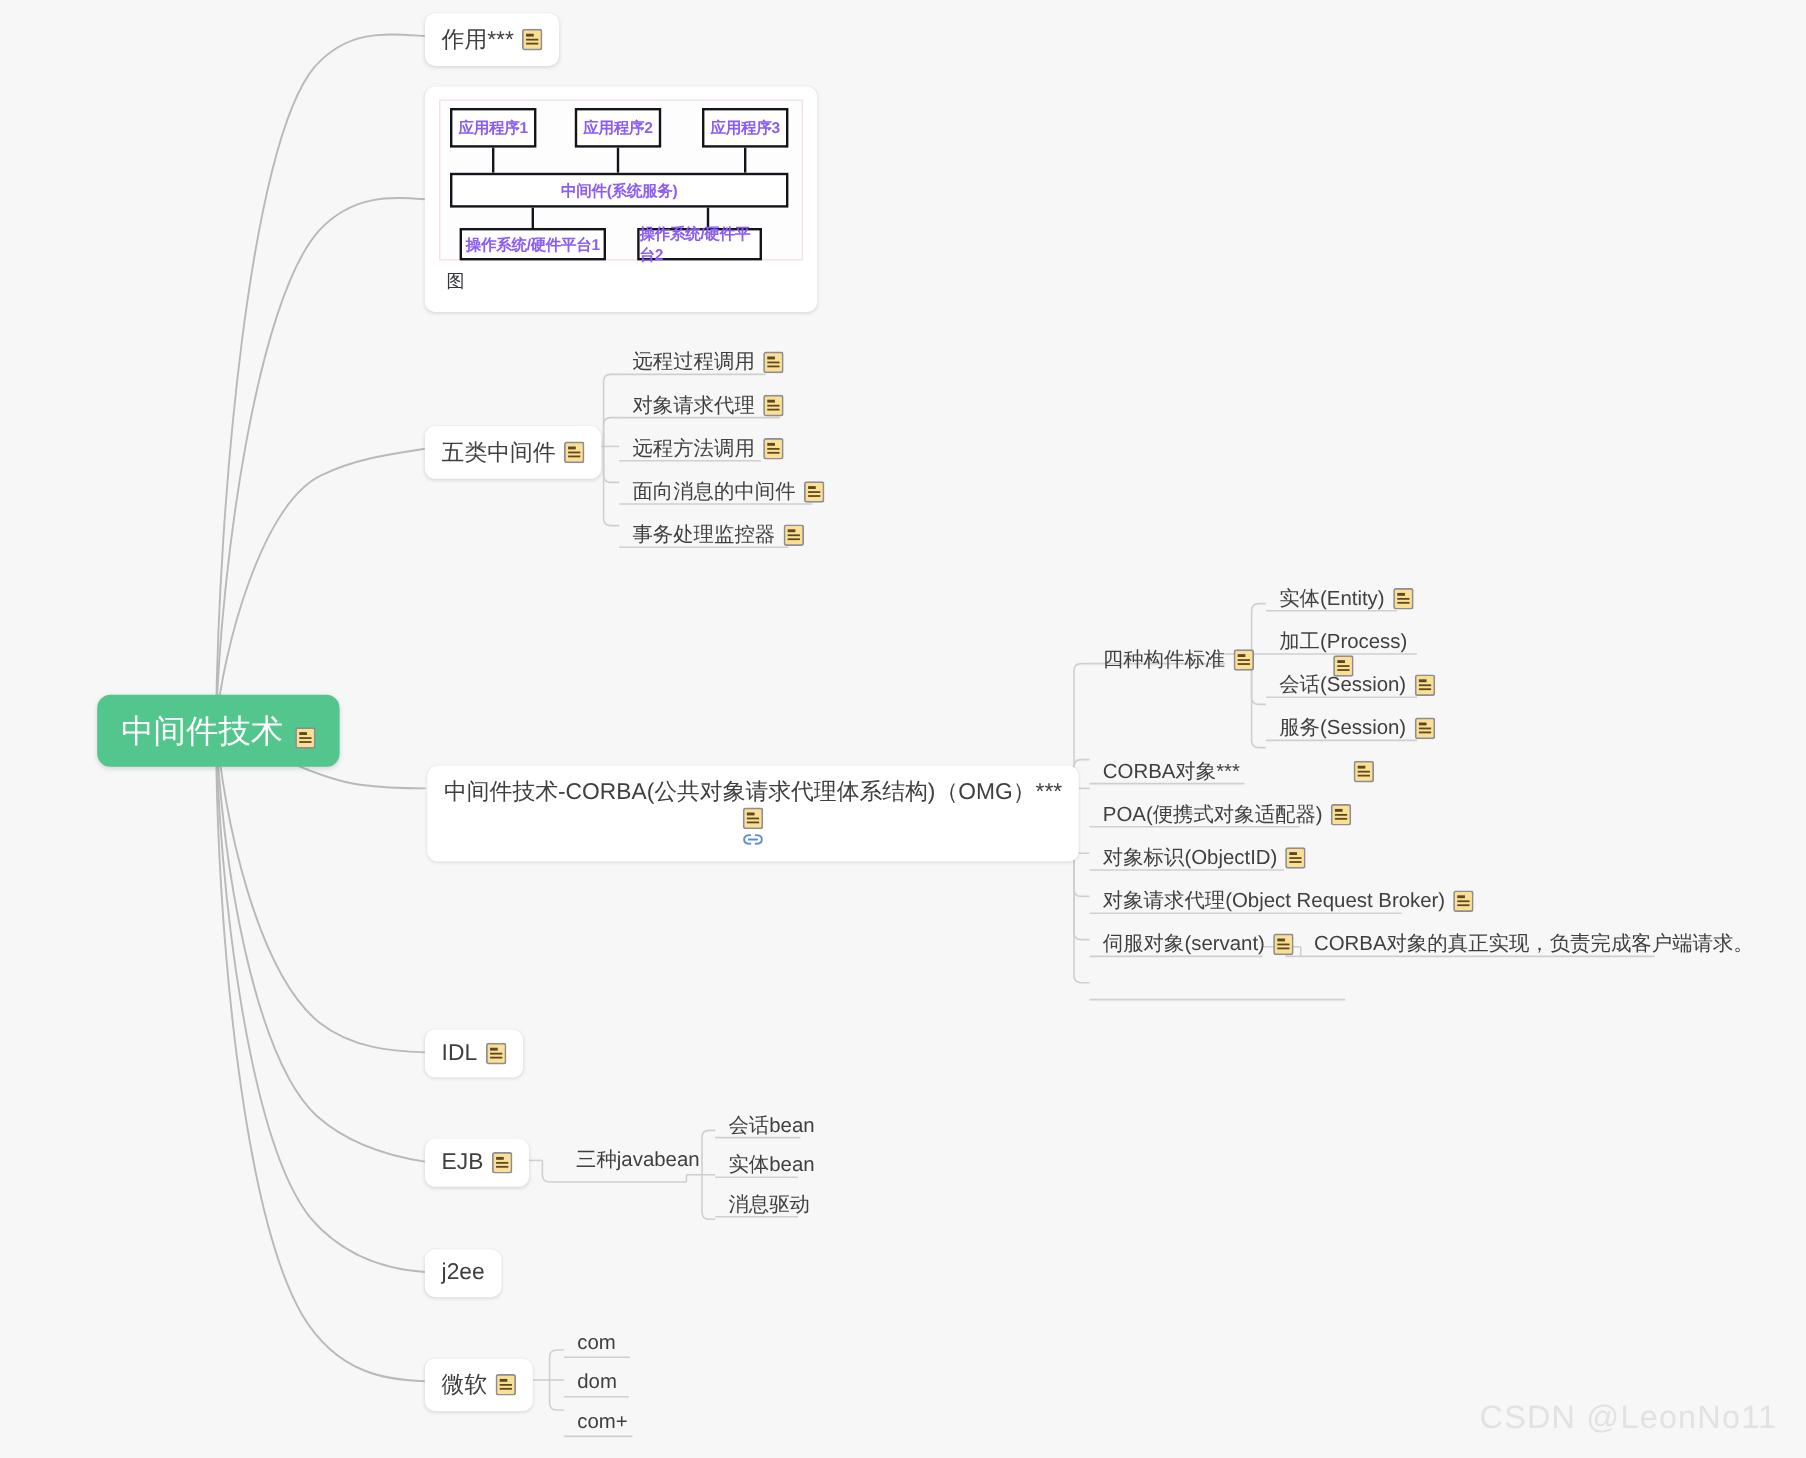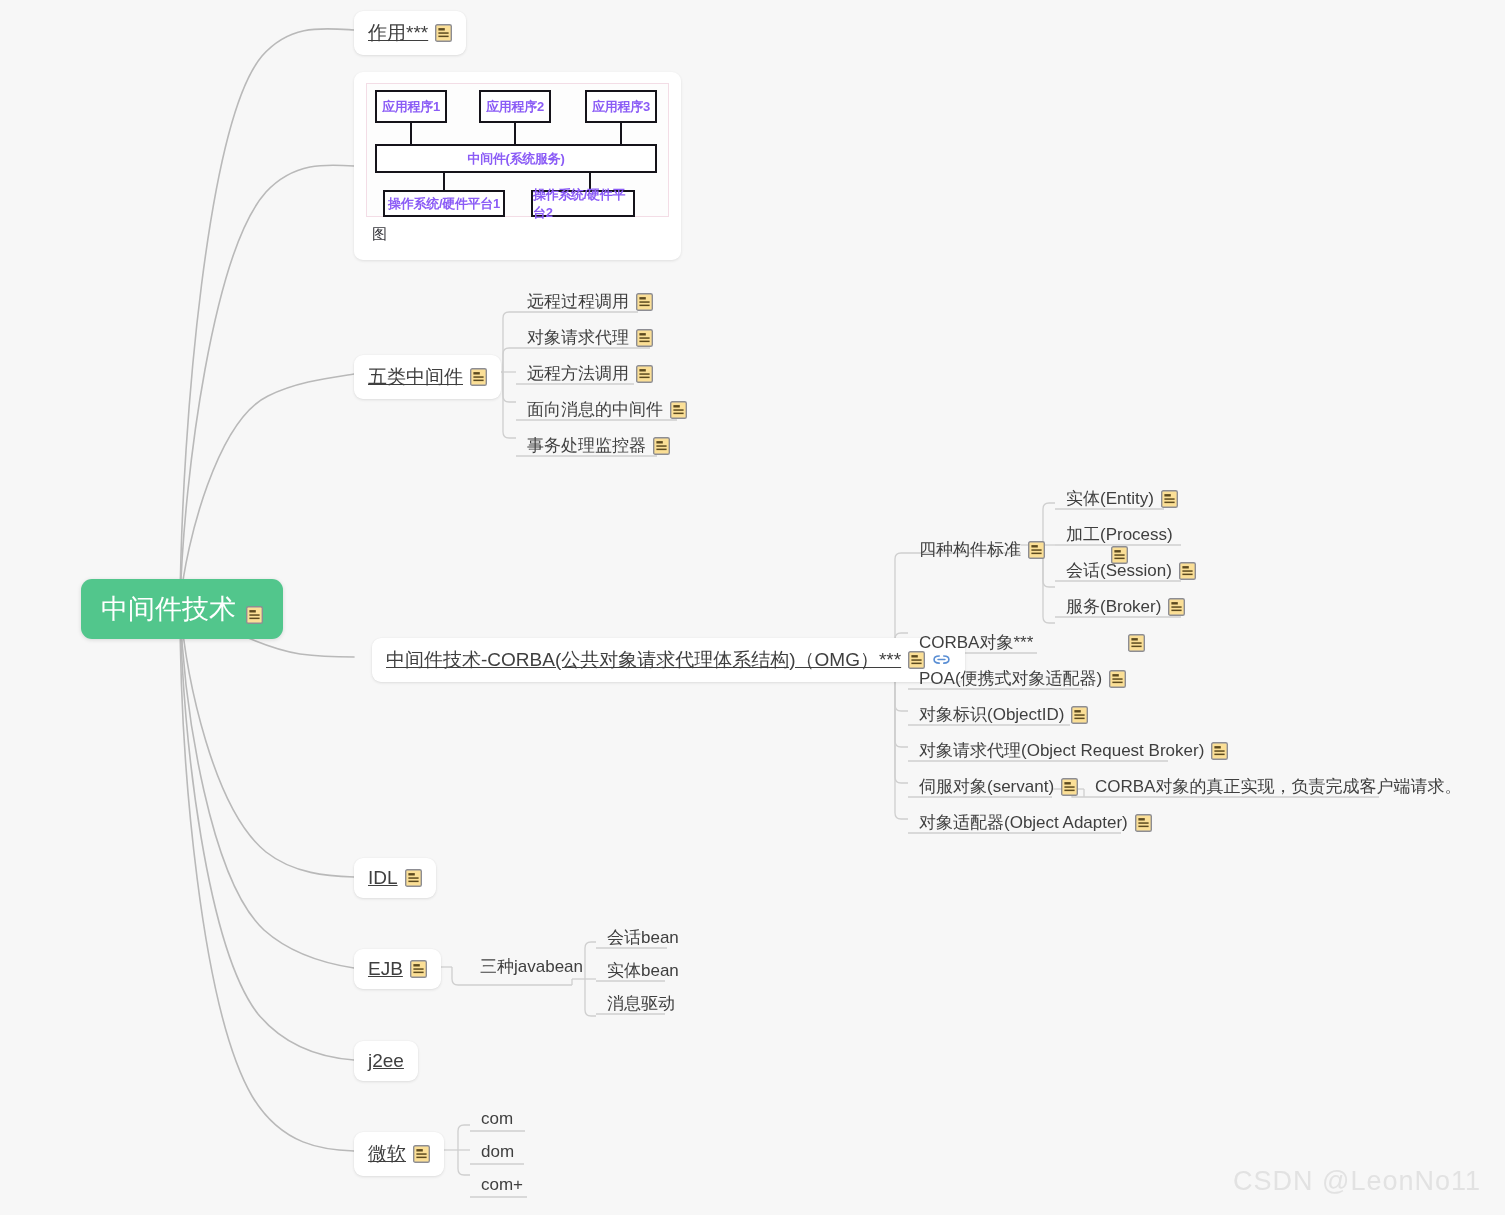--- a/index.html
+++ b/index.html
@@ -25,21 +25,20 @@
   .node .txt{display:inline-block;}
   .gap{display:inline-block;width:7px;}
 
   
   .card{
     background:#ffffff;
     border-radius:9px;
     box-shadow:0 1px 3px rgba(0,0,0,0.10), 0 0 0 0.5px rgba(0,0,0,0.02);
     padding:9px 14px;
     font-size:19px;
-    text-decoration:underline;
   }
   
   .plain{
     background:transparent;
     padding:3px 10px 6px 10px;
     font-size:17px;
   }
 
   
   #root-node{
@@ -319,21 +318,21 @@
     <span class="note-icon">
       <svg viewBox="0 0 17 18" xmlns="http://www.w3.org/2000/svg">
           <rect x="0.7" y="0.7" width="15.6" height="16.6" rx="1.6" fill="#fbdf96" stroke="#8d8d93" stroke-width="1.4"></rect>
           <rect x="3.4" y="4.1" width="6.4" height="2.4" fill="#5c4a1f"></rect>
           <rect x="3.4" y="8.3" width="10.2" height="1.5" fill="#5c4a1f"></rect>
           <rect x="3.4" y="11.6" width="10.2" height="1.5" fill="#5c4a1f"></rect>
         </svg>
     </span>
   </div>
 
-  <div class="node card" style="left:372px;top:638px;">
+  <div class="node card" style="left:356px;top:638px;flex-direction:column;">
     <span class="txt">中间件技术-CORBA(公共对象请求代理体系结构)（OMG）***</span>
     <span class="gap"></span>
     <span class="note-icon">
       <svg viewBox="0 0 17 18" xmlns="http://www.w3.org/2000/svg">
           <rect x="0.7" y="0.7" width="15.6" height="16.6" rx="1.6" fill="#fbdf96" stroke="#8d8d93" stroke-width="1.4"></rect>
           <rect x="3.4" y="4.1" width="6.4" height="2.4" fill="#5c4a1f"></rect>
           <rect x="3.4" y="8.3" width="10.2" height="1.5" fill="#5c4a1f"></rect>
           <rect x="3.4" y="11.6" width="10.2" height="1.5" fill="#5c4a1f"></rect>
         </svg>
     </span>
@@ -420,32 +419,20 @@
     <span class="note-icon">
       <svg viewBox="0 0 17 18" xmlns="http://www.w3.org/2000/svg">
           <rect x="0.7" y="0.7" width="15.6" height="16.6" rx="1.6" fill="#fbdf96" stroke="#8d8d93" stroke-width="1.4"></rect>
           <rect x="3.4" y="4.1" width="6.4" height="2.4" fill="#5c4a1f"></rect>
           <rect x="3.4" y="8.3" width="10.2" height="1.5" fill="#5c4a1f"></rect>
           <rect x="3.4" y="11.6" width="10.2" height="1.5" fill="#5c4a1f"></rect>
         </svg>
     </span>
   </div>
 
-  <div class="node plain" style="left:909px;top:808px;">
-    <span class="txt">对象适配器(Object Adapter)</span>
-    <span class="gap"></span>
-    <span class="note-icon">
-      <svg viewBox="0 0 17 18" xmlns="http://www.w3.org/2000/svg">
-          <rect x="0.7" y="0.7" width="15.6" height="16.6" rx="1.6" fill="#fbdf96" stroke="#8d8d93" stroke-width="1.4"></rect>
-          <rect x="3.4" y="4.1" width="6.4" height="2.4" fill="#5c4a1f"></rect>
-          <rect x="3.4" y="8.3" width="10.2" height="1.5" fill="#5c4a1f"></rect>
-          <rect x="3.4" y="11.6" width="10.2" height="1.5" fill="#5c4a1f"></rect>
-        </svg>
-    </span>
-  </div>
 
   <div class="node plain" style="left:1085px;top:772px;">
     <span class="txt">CORBA对象的真正实现，负责完成客户端请求。</span>
   </div>
 
   <div class="node plain" style="left:1056px;top:484px;">
     <span class="txt">实体(Entity)</span>
     <span class="gap"></span>
     <span class="note-icon">
       <svg viewBox="0 0 17 18" xmlns="http://www.w3.org/2000/svg">
@@ -477,21 +464,21 @@
       <svg viewBox="0 0 17 18" xmlns="http://www.w3.org/2000/svg">
           <rect x="0.7" y="0.7" width="15.6" height="16.6" rx="1.6" fill="#fbdf96" stroke="#8d8d93" stroke-width="1.4"></rect>
           <rect x="3.4" y="4.1" width="6.4" height="2.4" fill="#5c4a1f"></rect>
           <rect x="3.4" y="8.3" width="10.2" height="1.5" fill="#5c4a1f"></rect>
           <rect x="3.4" y="11.6" width="10.2" height="1.5" fill="#5c4a1f"></rect>
         </svg>
     </span>
   </div>
 
   <div class="node plain" style="left:1056px;top:592px;">
-    <span class="txt">服务(Broker)</span>
+    <span class="txt">服务(Session)</span>
     <span class="gap"></span>
     <span class="note-icon">
       <svg viewBox="0 0 17 18" xmlns="http://www.w3.org/2000/svg">
           <rect x="0.7" y="0.7" width="15.6" height="16.6" rx="1.6" fill="#fbdf96" stroke="#8d8d93" stroke-width="1.4"></rect>
           <rect x="3.4" y="4.1" width="6.4" height="2.4" fill="#5c4a1f"></rect>
           <rect x="3.4" y="8.3" width="10.2" height="1.5" fill="#5c4a1f"></rect>
           <rect x="3.4" y="11.6" width="10.2" height="1.5" fill="#5c4a1f"></rect>
         </svg>
     </span>
   </div>

